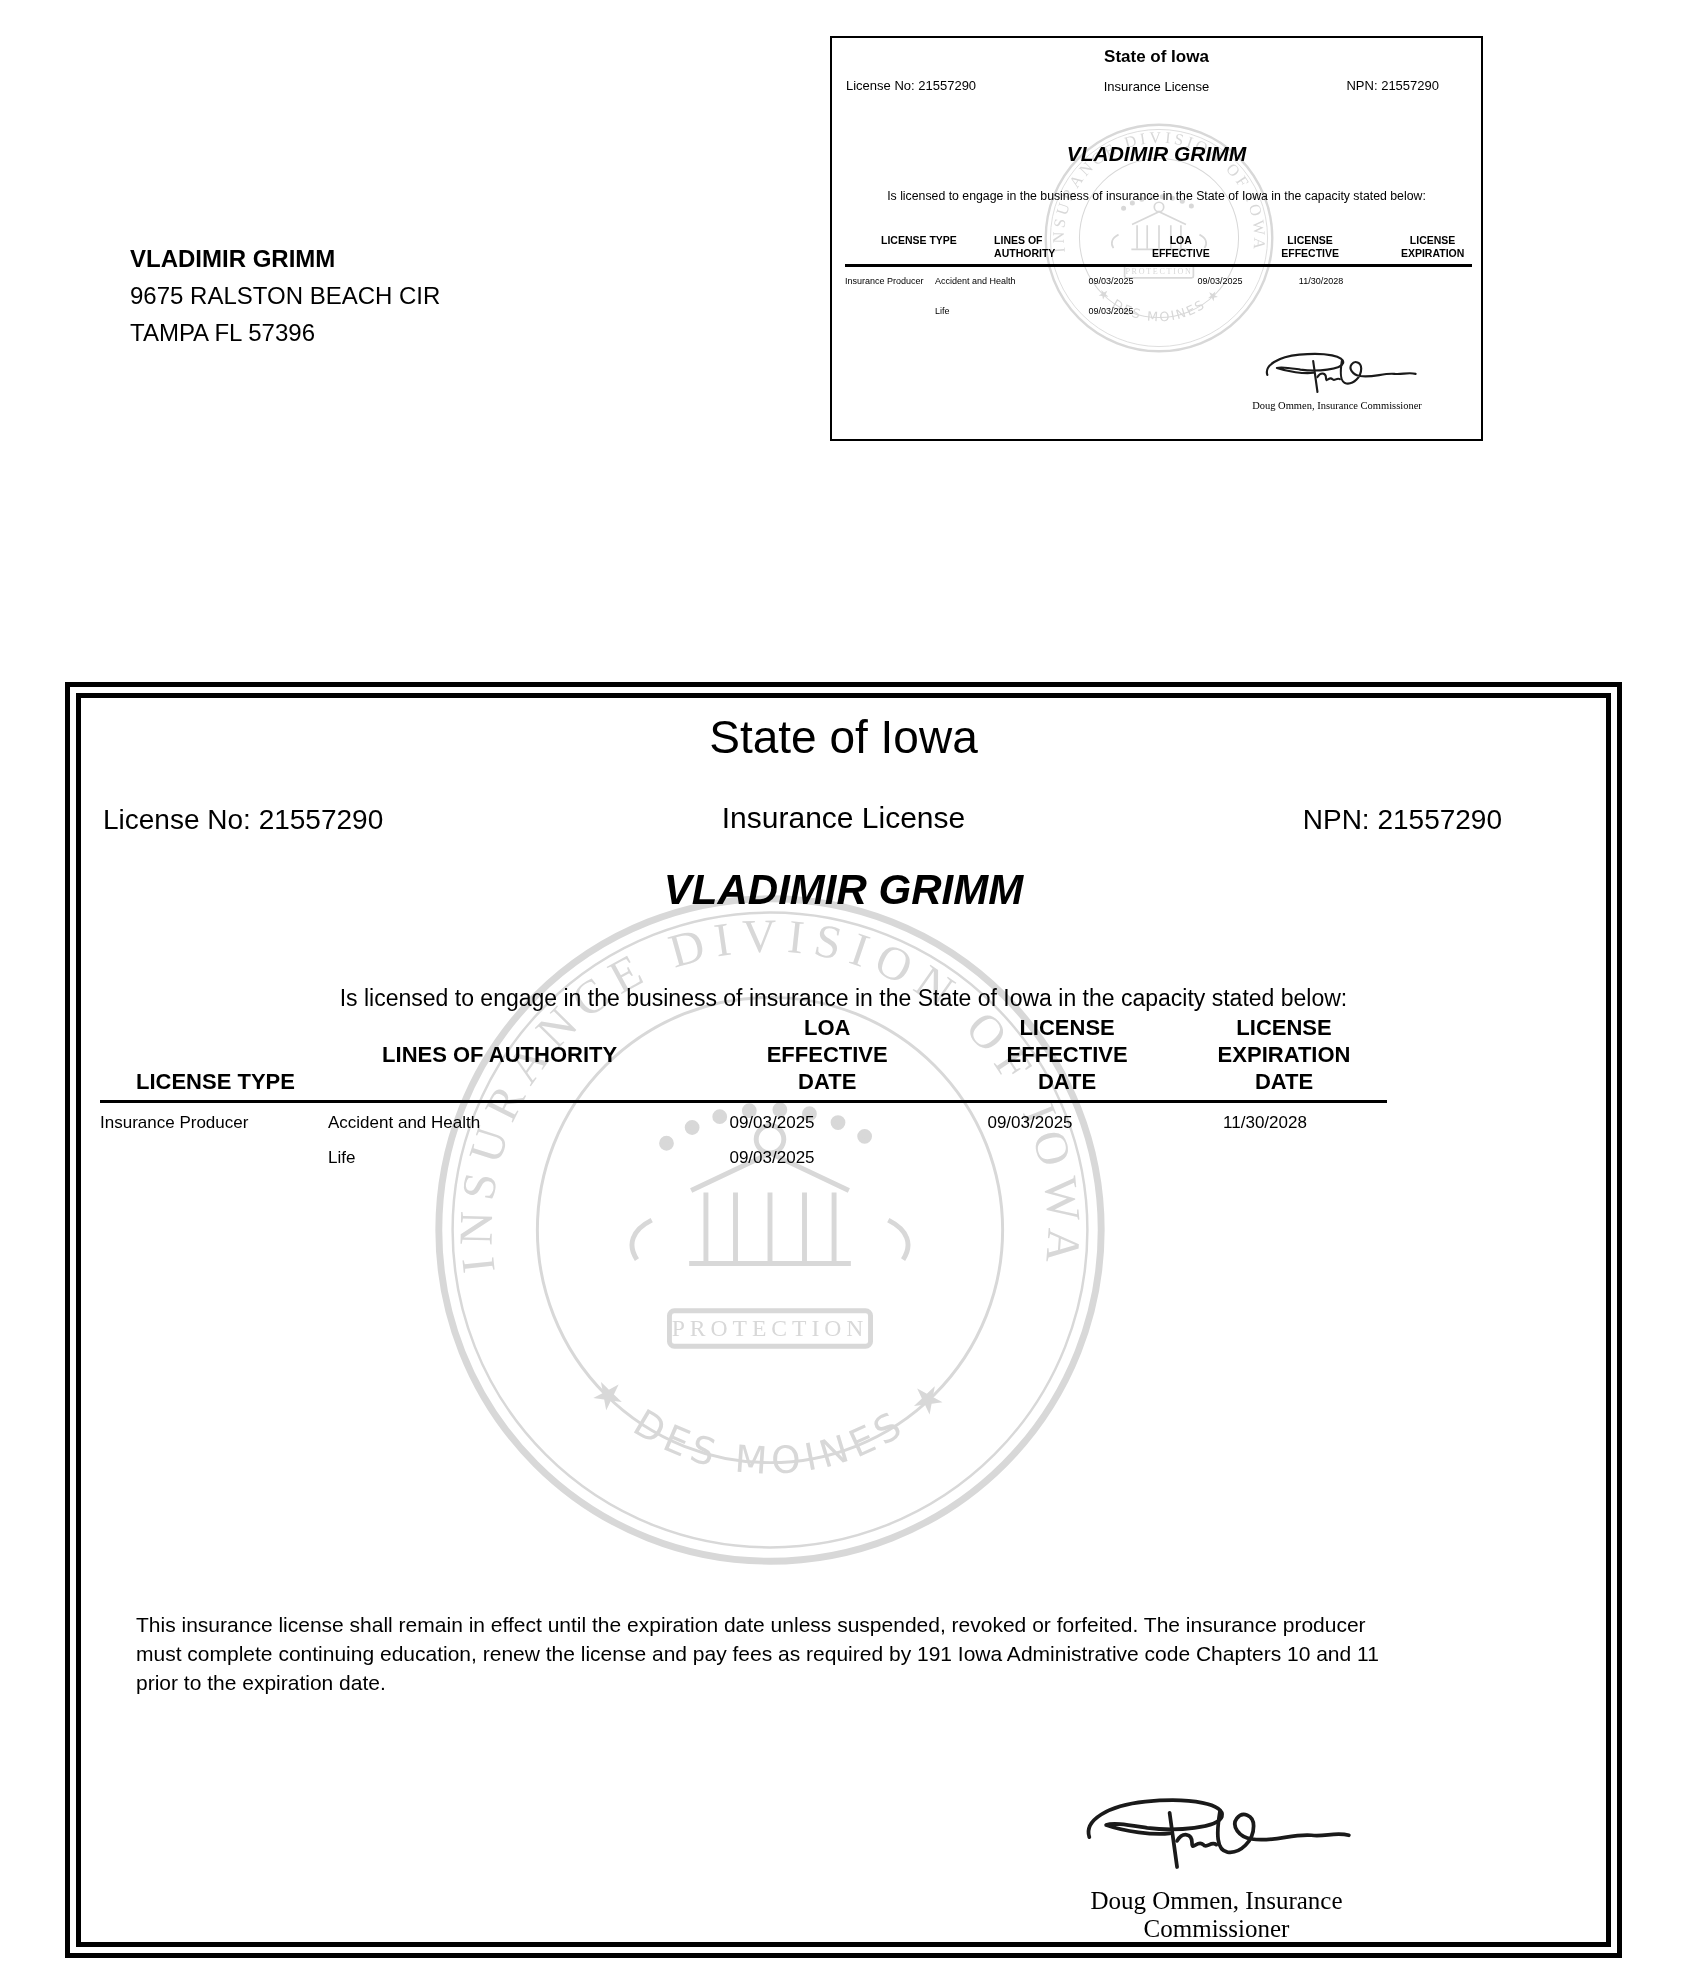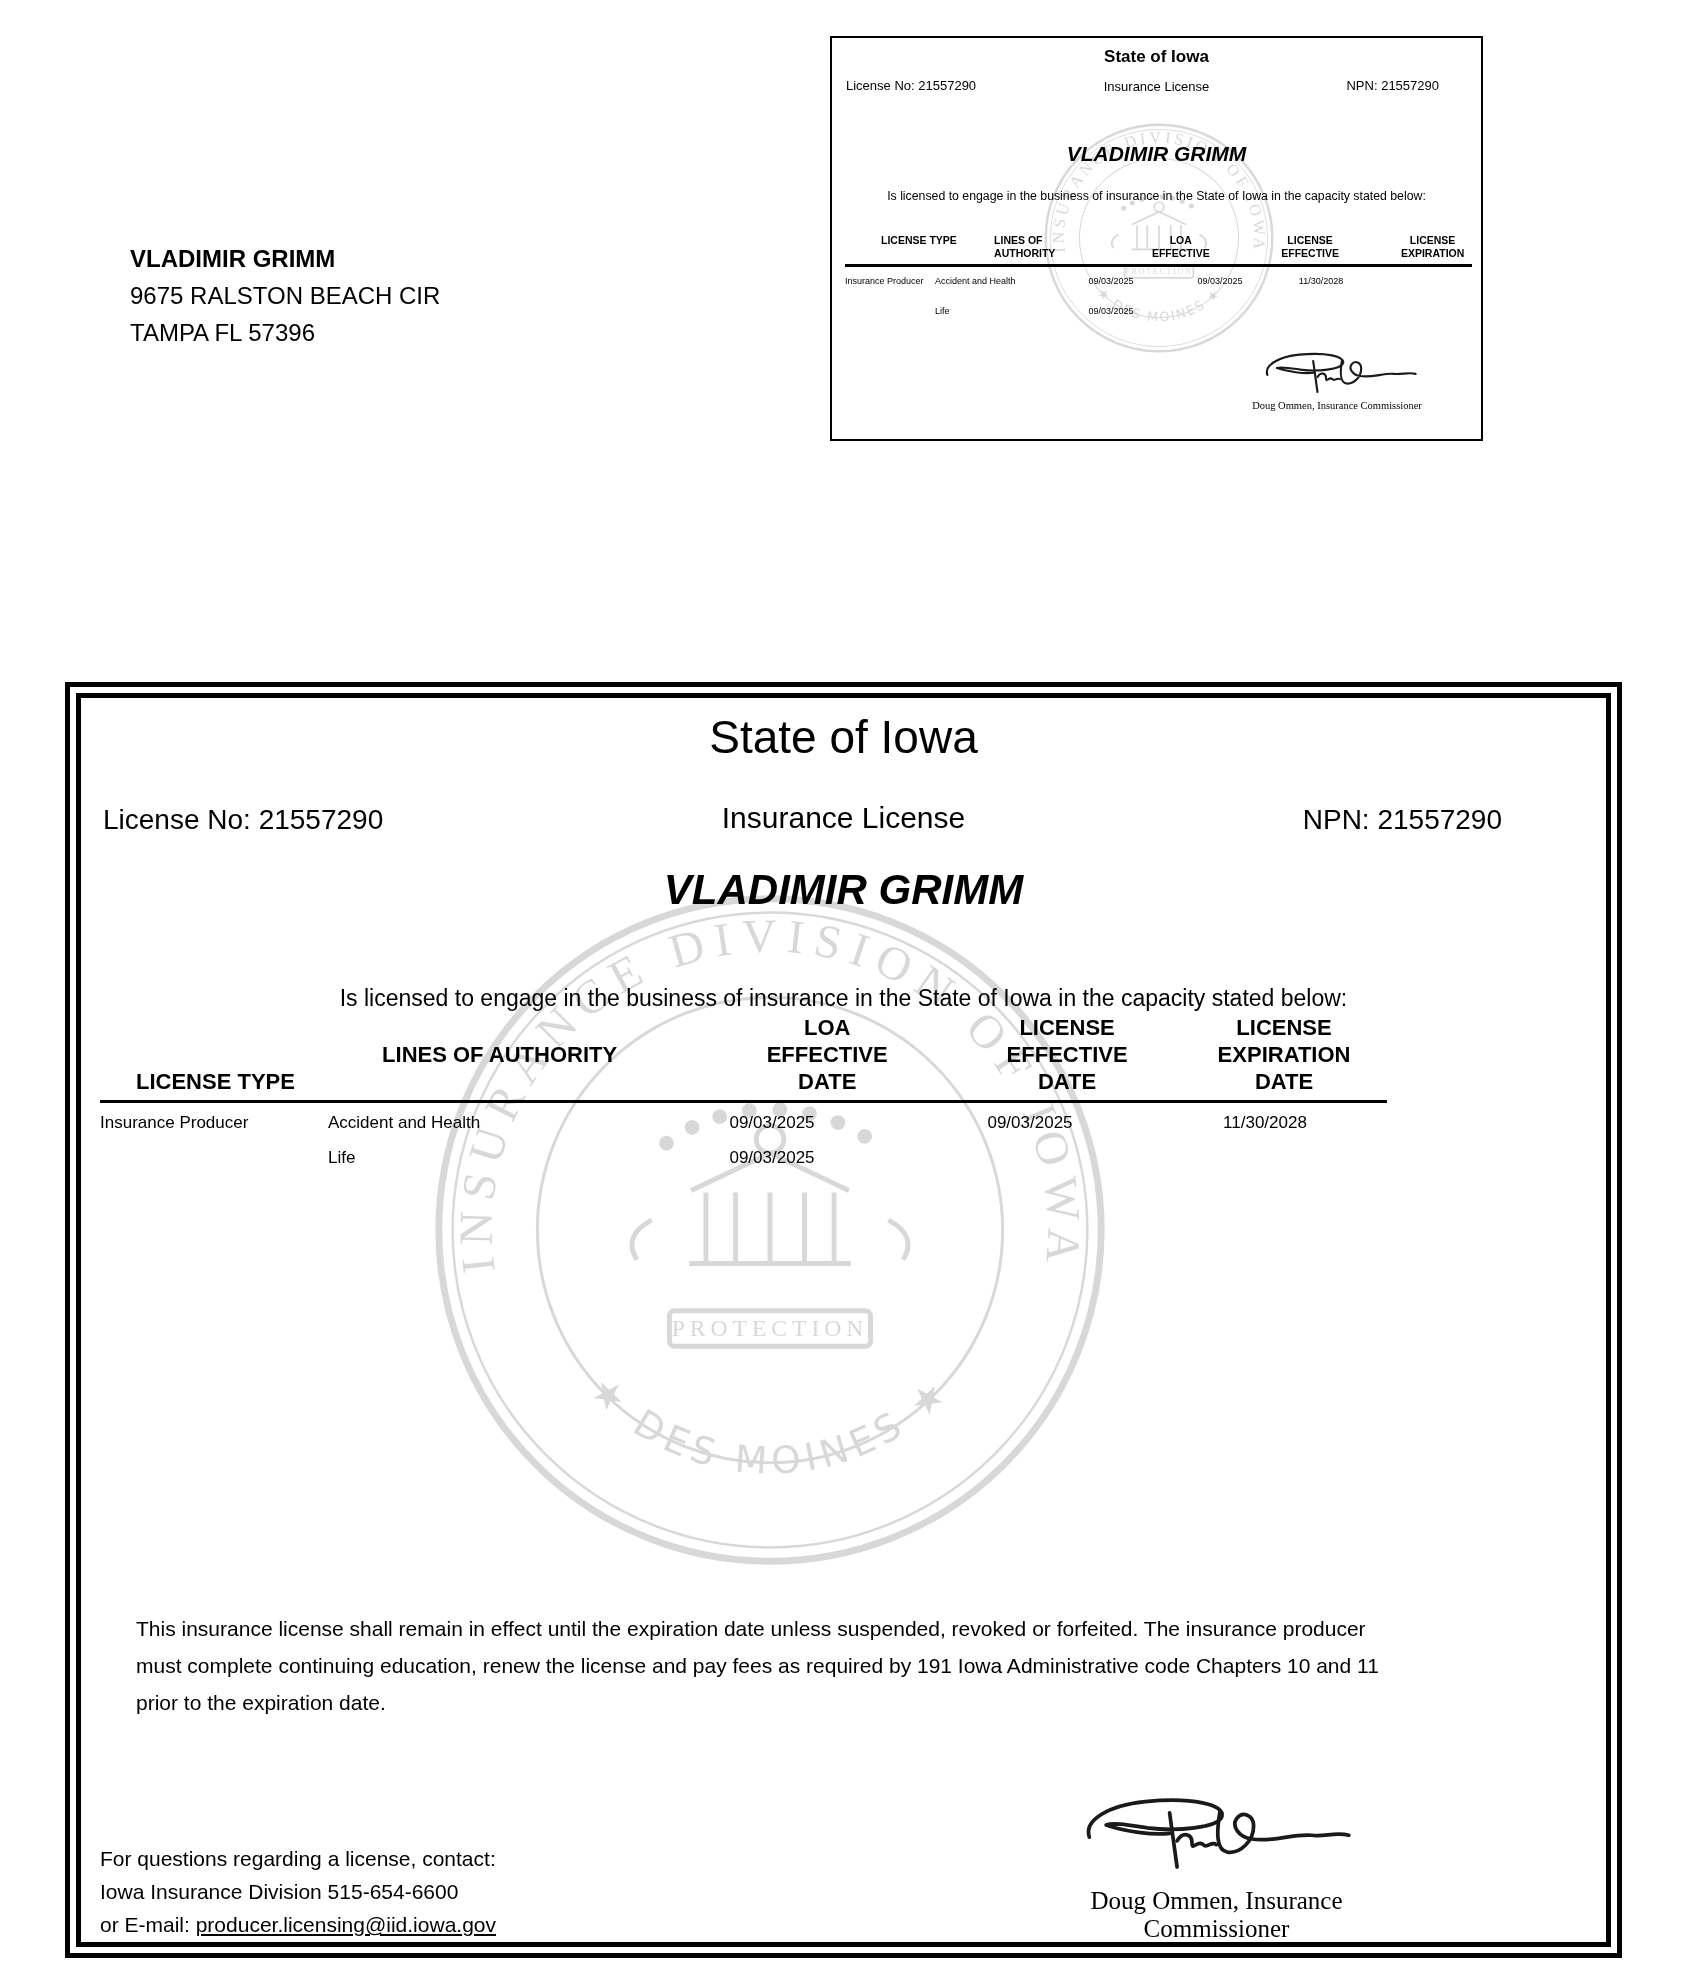--- a/index.html
+++ b/index.html
@@ -50,21 +50,21 @@
   .cert-head .tc1{padding-bottom:27px;}
   .cert-rule{left:35px;top:418px;width:1287px;height:3px;background:#000;}
   .cert-rows{left:35px;top:430px;width:1290px;font-size:17px;}
   .cert-rows .trow{display:flex;line-height:22px;margin-bottom:13px;}
   .cert .tc0{width:228px;text-align:left;}
   .cert .tc1{width:329px;text-align:left;}
   .cert .tc2{width:230px;text-align:center;}
   .cert .tc3{width:230px;margin-left:28px;text-align:center;}
   .cert .tc4{width:230px;margin-left:5px;text-align:center;}
   .cert-seal{left:360px;top:203px;width:690px;height:690px;}
-  .cert-paragraph{left:35px;top:928px;width:1520px;font-size:21px;line-height:37px;}
+  .cert-paragraph{left:35px;top:928px;width:1520px;font-size:21px;line-height:29px;}
   .cert-contact{left:35px;top:1160px;font-size:21px;line-height:33px;}
   .email-link{text-decoration:underline;color:#000;}
   .cert-sig{left:1015px;top:1108px;width:280px;height:98px;}
   .cert-commissioner{left:979px;top:1205px;width:345px;text-align:center;
                      font-family:"Liberation Serif",serif;font-size:25px;}
 </style>
 </head>
 <body>
 
 <svg width="0" height="0" style="position:absolute" aria-hidden="true">
@@ -204,25 +204,20 @@
           <div class="tcell tc2">09/03/2025</div>
           <div class="tcell tc3"></div>
           <div class="tcell tc4"></div>
         </div>
       </div>
 
     <div class="abs cert-paragraph pre">This insurance license shall remain in effect until the expiration date unless suspended, revoked or forfeited. The insurance producer
 must complete continuing education, renew the license and pay fees as required by 191 Iowa Administrative code Chapters 10 and 11
 prior to the expiration date.</div>
 
-    <div class="abs cert-contact">
-      <div>For questions regarding a license, contact:</div>
-      <div>Iowa Insurance Division 515-654-6600</div>
-      <div><span>or E-mail: </span><span class="email-link">producer.licensing@iid.iowa.gov</span></div>
-    </div>
 
     <svg class="abs cert-sig" viewBox="0 0 300 100">
         <use href="#sig"></use>
       </svg>
     <div class="abs cert-commissioner">Doug Ommen, Insurance Commissioner</div>
   </div>
 
 </div>
 
 </body></html>

